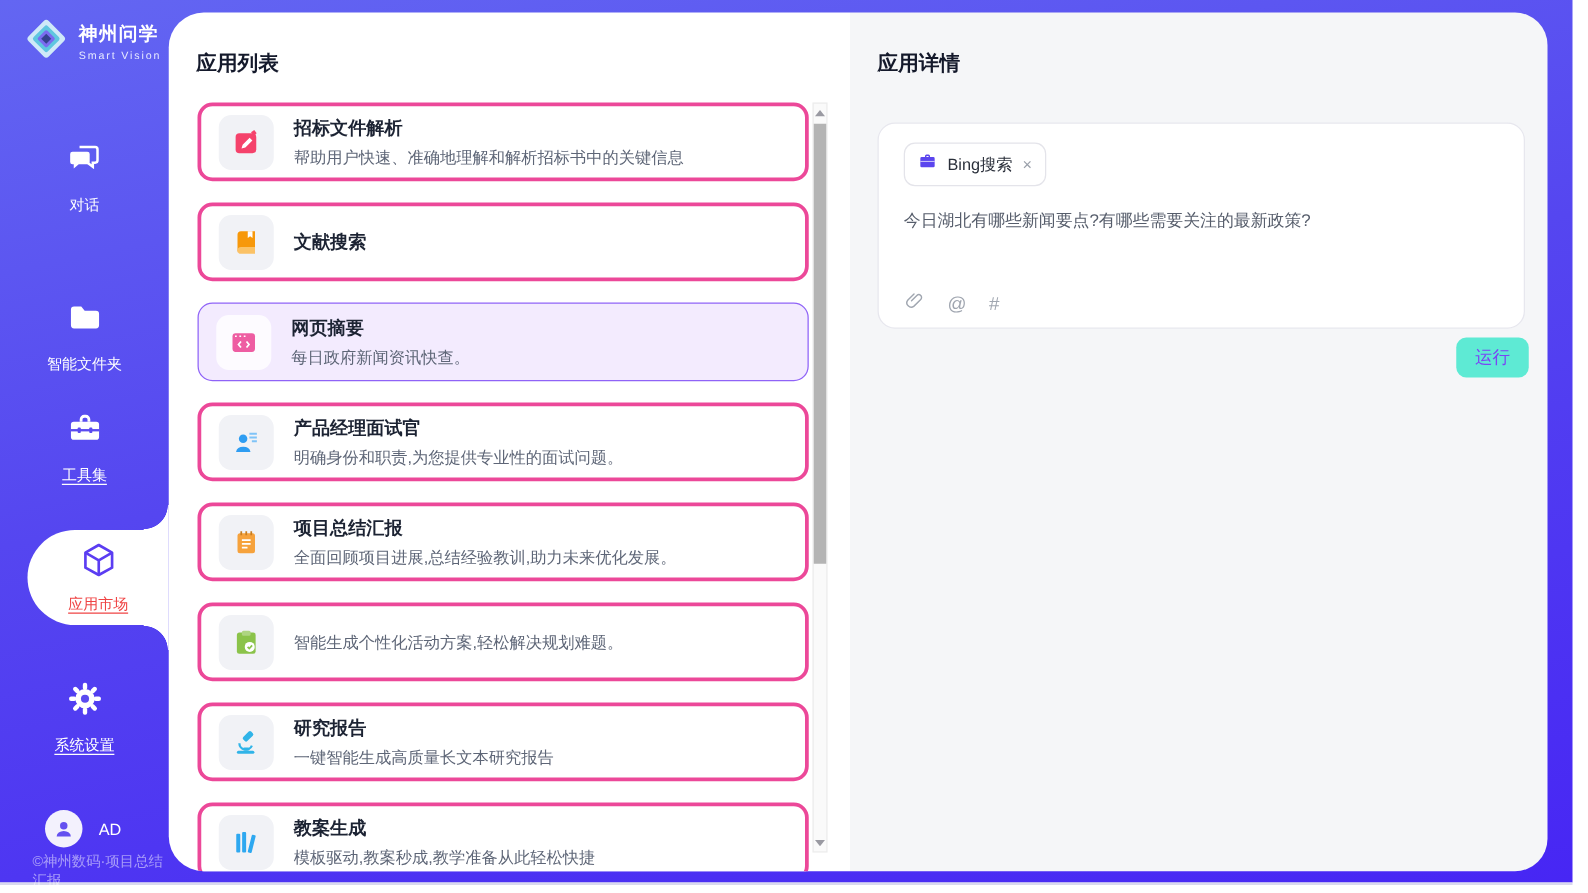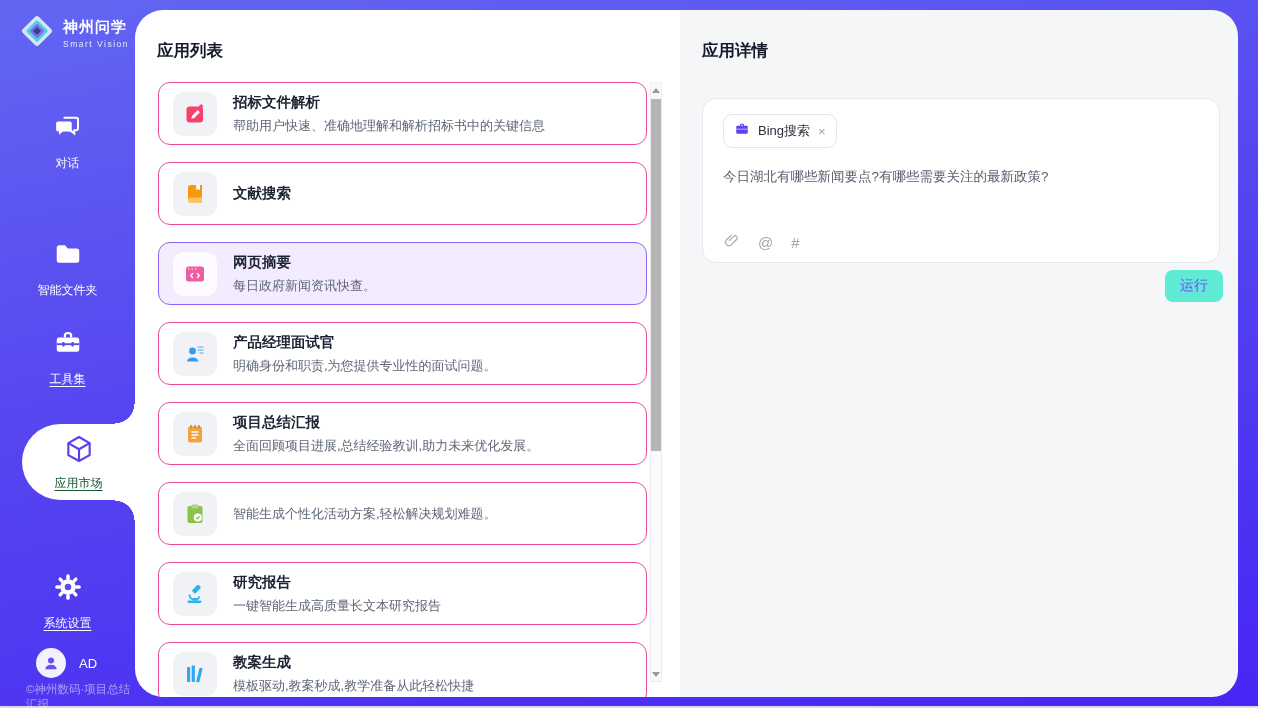--- a/index.html
+++ b/index.html
@@ -14,46 +14,46 @@
 
   
   .sidebar { position:absolute; left:0; top:0; width:135px; height:708px; }
   .brand { position:absolute; left:18px; top:12px; display:flex; align-items:center; gap:7px; }
   .brand-text .name { color:#fff; font-size:15px; font-weight:bold; letter-spacing:1px; }
   .brand-text .sub { color:#e6e9ff; font-size:8.5px; letter-spacing:1.5px; margin-top:2px; }
   .nav-item { position:absolute; left:0; width:135px; display:flex; flex-direction:column;
     align-items:center; gap:9px; cursor:pointer; }
   .nav-label { color:#ffffff; font-size:12px; }
   .nav-label.u { text-decoration:underline; text-underline-offset:3px; }
-  .nav-chat { top:112px; } .nav-folder { top:239px; } .nav-tools { top:328px; } .nav-settings { top:572px; }
+  .nav-chat { top:112px; } .nav-folder { top:239px; } .nav-tools { top:328px; } .nav-settings { top:544px; }
 
   
   .market-bubble { position:absolute; left:22px; top:424px; width:113px; height:76px;
     background:#ffffff; border-radius:38px 0 0 38px; display:flex; flex-direction:column;
     align-items:center; justify-content:center; gap:6px; cursor:pointer; }
-  .market-bubble .nav-label { color:#14532d; }
+  .market-bubble .nav-label { color:#ef4444; }
   .curve-top { position:absolute; left:115px; top:404px; width:20px; height:20px;
     background:radial-gradient(circle 20px at 0 0, rgba(255,255,255,0) 0 19px, #ffffff 19.5px); }
   .curve-bottom { position:absolute; left:115px; top:500px; width:20px; height:20px;
     background:radial-gradient(circle 20px at 0 100%, rgba(255,255,255,0) 0 19px, #ffffff 19.5px); }
 
   .user-row { position:absolute; left:36px; top:648px; display:flex; align-items:center; gap:13px; cursor:pointer; }
   .avatar { width:30px; height:30px; border-radius:50%; background:#f3f1fd; display:flex;
     align-items:center; justify-content:center; }
   .user-name { color:#fff; font-size:13px; }
   .copyright { position:absolute; left:26px; top:682px; color:rgba(255,255,255,0.5); font-size:11.5px; }
 
   
   .list-panel { position:absolute; left:135px; top:10px; width:545px; height:687px;
     background:#ffffff; border-radius:28px 0 0 28px; overflow:hidden; }
   .panel-title { font-size:16.5px; font-weight:bold; color:#14192b; }
   .list-title { position:absolute; left:22px; top:30px; }
   .cards { position:absolute; left:23px; top:72px; width:489px; display:flex;
     flex-direction:column; gap:17px; }
-  .card { height:63px; background:#fff; border:1px solid #ec4899; border-radius:12px;
+  .card { height:63px; background:#fff; border:3px solid #ec4899; border-radius:12px;
     display:flex; align-items:center; padding:0 14px; cursor:pointer; flex:0 0 63px; }
   .card.selected { background:#f3ebfe; border:1px solid #8f63f7; }
   .app-icon-box { width:44px; height:44px; border-radius:10px; background:#f1f2f6;
     display:flex; align-items:center; justify-content:center; margin-right:16px; flex:0 0 44px; }
   .card.selected .app-icon-box { background:#fdfbff; }
   .card-text { display:flex; flex-direction:column; gap:5px; }
   .card-name { font-size:14.5px; font-weight:bold; color:#1c2333; }
   .card-desc { font-size:13px; color:#5e6677; }
 
   

